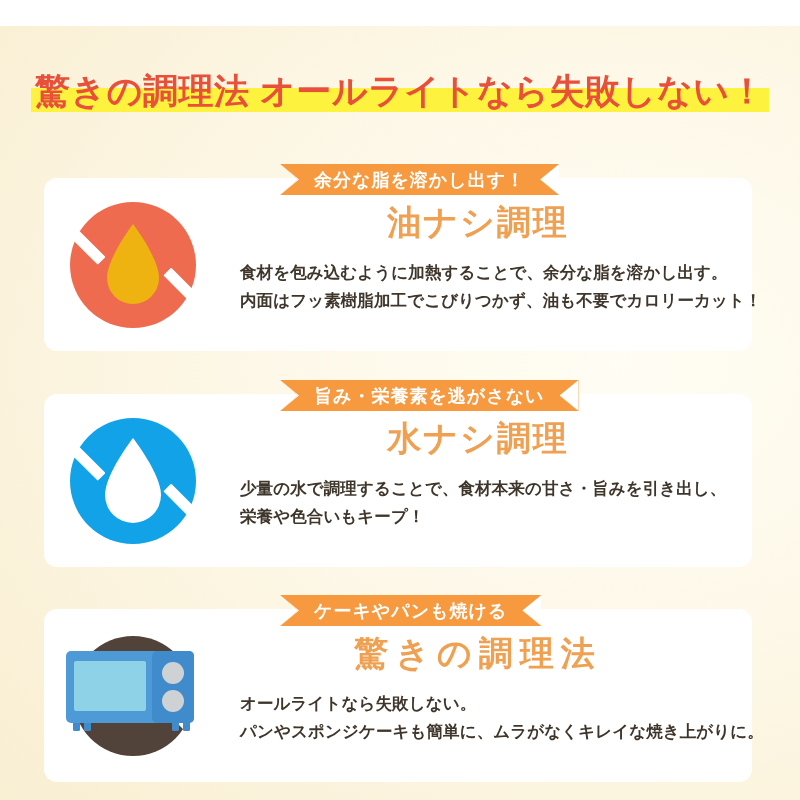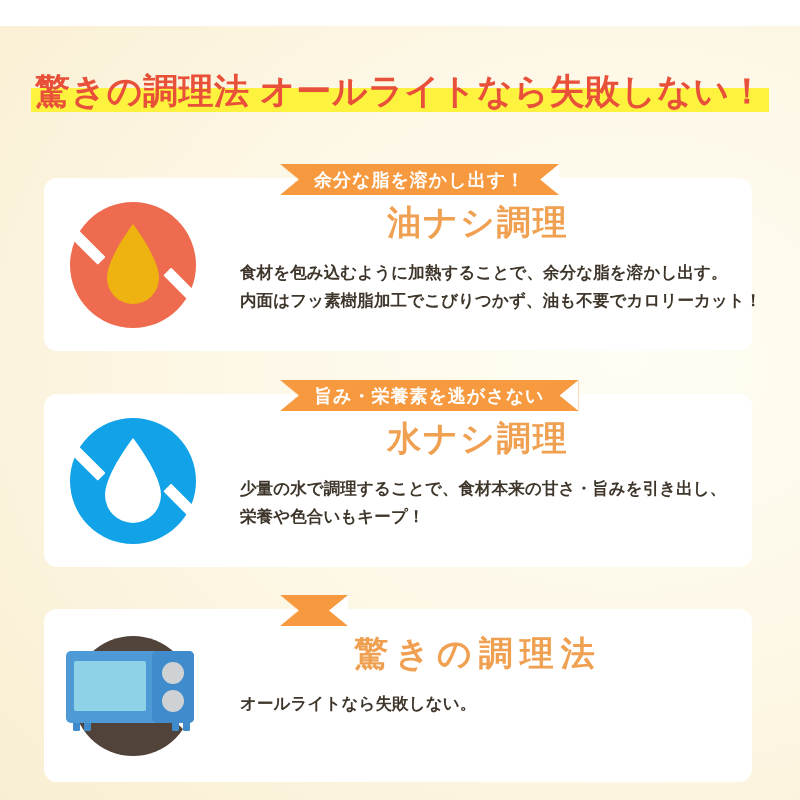--- a/index.html
+++ b/index.html
@@ -247,24 +247,26 @@
         <rect x="92" y="28" width="42" height="72" rx="5" fill="#3f8bcb"></rect>
         <rect x="14" y="38" width="72" height="50" rx="2" fill="#8ed2e8"></rect>
         <circle cx="113" cy="50" r="11" fill="#cfd2d4"></circle>
         <circle cx="113" cy="78" r="11" fill="#cfd2d4"></circle>
       </svg>
     </div>
 
     <div class="content">
       <div class="ribbon">
         <span class="ribbon-notch-l"></span>
+        <span class="ribbon-inner">ケーキやパンも焼ける</span>
         <span class="ribbon-notch-r"></span>
       </div>
 
       <div class="headline spaced">驚きの調理法</div>
 
       <div class="body-text">
         <span class="body-line">オールライトなら失敗しない。</span>
+        <span class="body-line">パンやスポンジケーキも簡単に、ムラがなくキレイな焼き上がりに。</span>
       </div>
     </div>
   </div>
 
 </div>
 
 </body></html>

